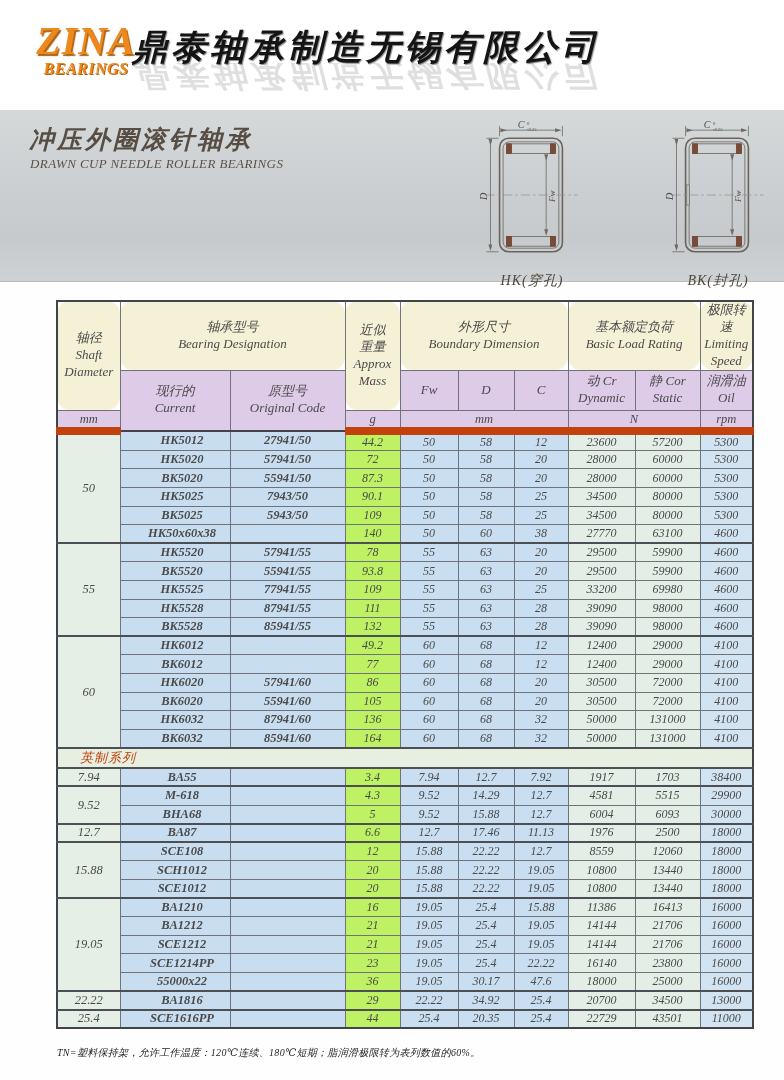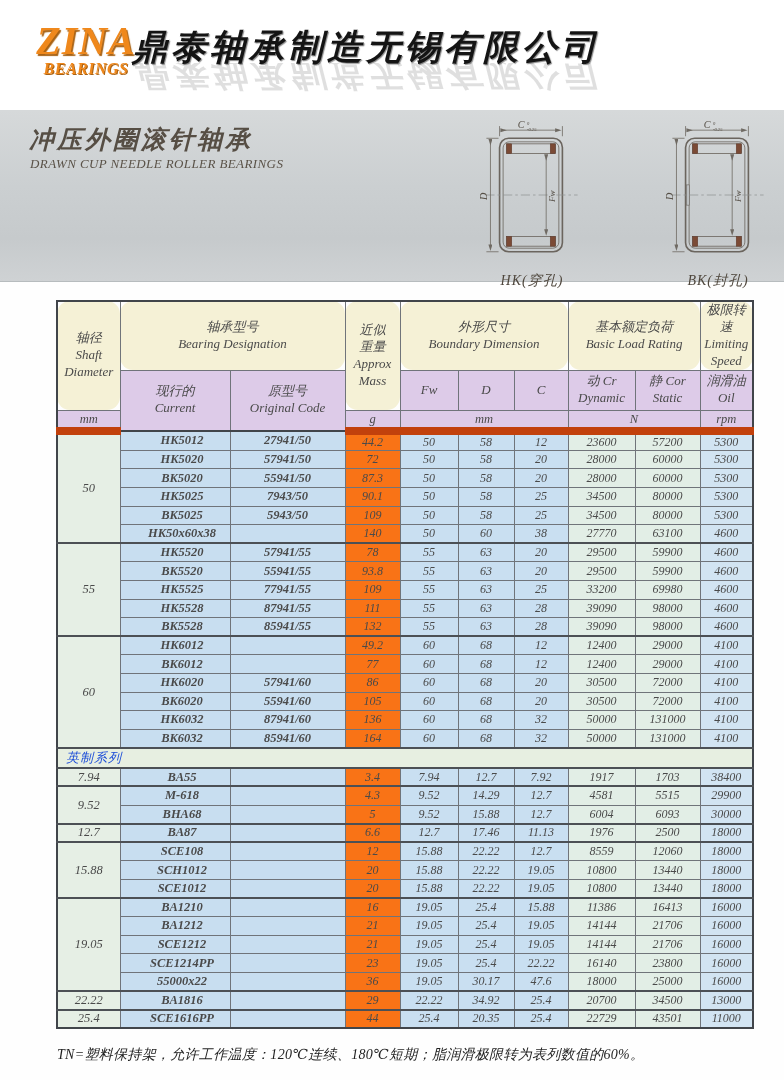--- a/index.html
+++ b/index.html
@@ -49,30 +49,30 @@
   .row2 th { height:40px; }
   .row3 td, .row3 th { height:18px; font-size:12.5px; background:#ddcbe8; }
   thead tr.row3 th, thead tr.row3 td { border-bottom:8px solid #c2410c; }
   thead tr.row2 th.rs2 { border-bottom:2px solid #41454a; }
 
   tbody td { height:18.6px; font-size:12px; color:#40617c; }
   td.c-shaft { background:#e6efe5; color:#4d6156; font-size:12.5px; }
   td.c-cur { background:#c8def0; text-align:left; padding-left:14px;
     font-weight:bold; color:#2a4568; font-size:12.5px; }
   td.c-orig { background:#c8def0; font-weight:bold; color:#2a4568; font-size:12.5px; }
-  td.c-mass { background:#f97316; }
+  td.c-mass { background:#bef264; }
   td.c-fw, td.c-d, td.c-c { background:#c9dff1; }
   td.c-cr, td.c-cor { background:#e2eee6; }
   td.c-rpm { background:#d2e4f2; }
   tr.group-start td { border-top:2px solid #4c5055; }
-  tr.section-row td { background:#e7efe1; text-align:left; padding-left:8px; height:15px;
-    font-size:13px; color:#1d4ed8; border-top:2px solid #4c5055; letter-spacing:1px; }
+  tr.section-row td { background:#e7efe1; text-align:left; padding-left:22px; height:15px;
+    font-size:13px; color:#c2410c; border-top:2px solid #4c5055; letter-spacing:1px; }
 
   
-  .footer-note { position:absolute; left:57px; top:1046px; width:700px; font-size:14px;
+  .footer-note { position:absolute; left:57px; top:1046px; width:700px; font-size:10px;
     color:#1f1f1f; letter-spacing:0.3px; }
 </style>
 </head>
 <body>
 
 <div class="page">
 
   <div class="top-header">
     <div class="logo">
       <div class="logo-zina">ZINA</div>

